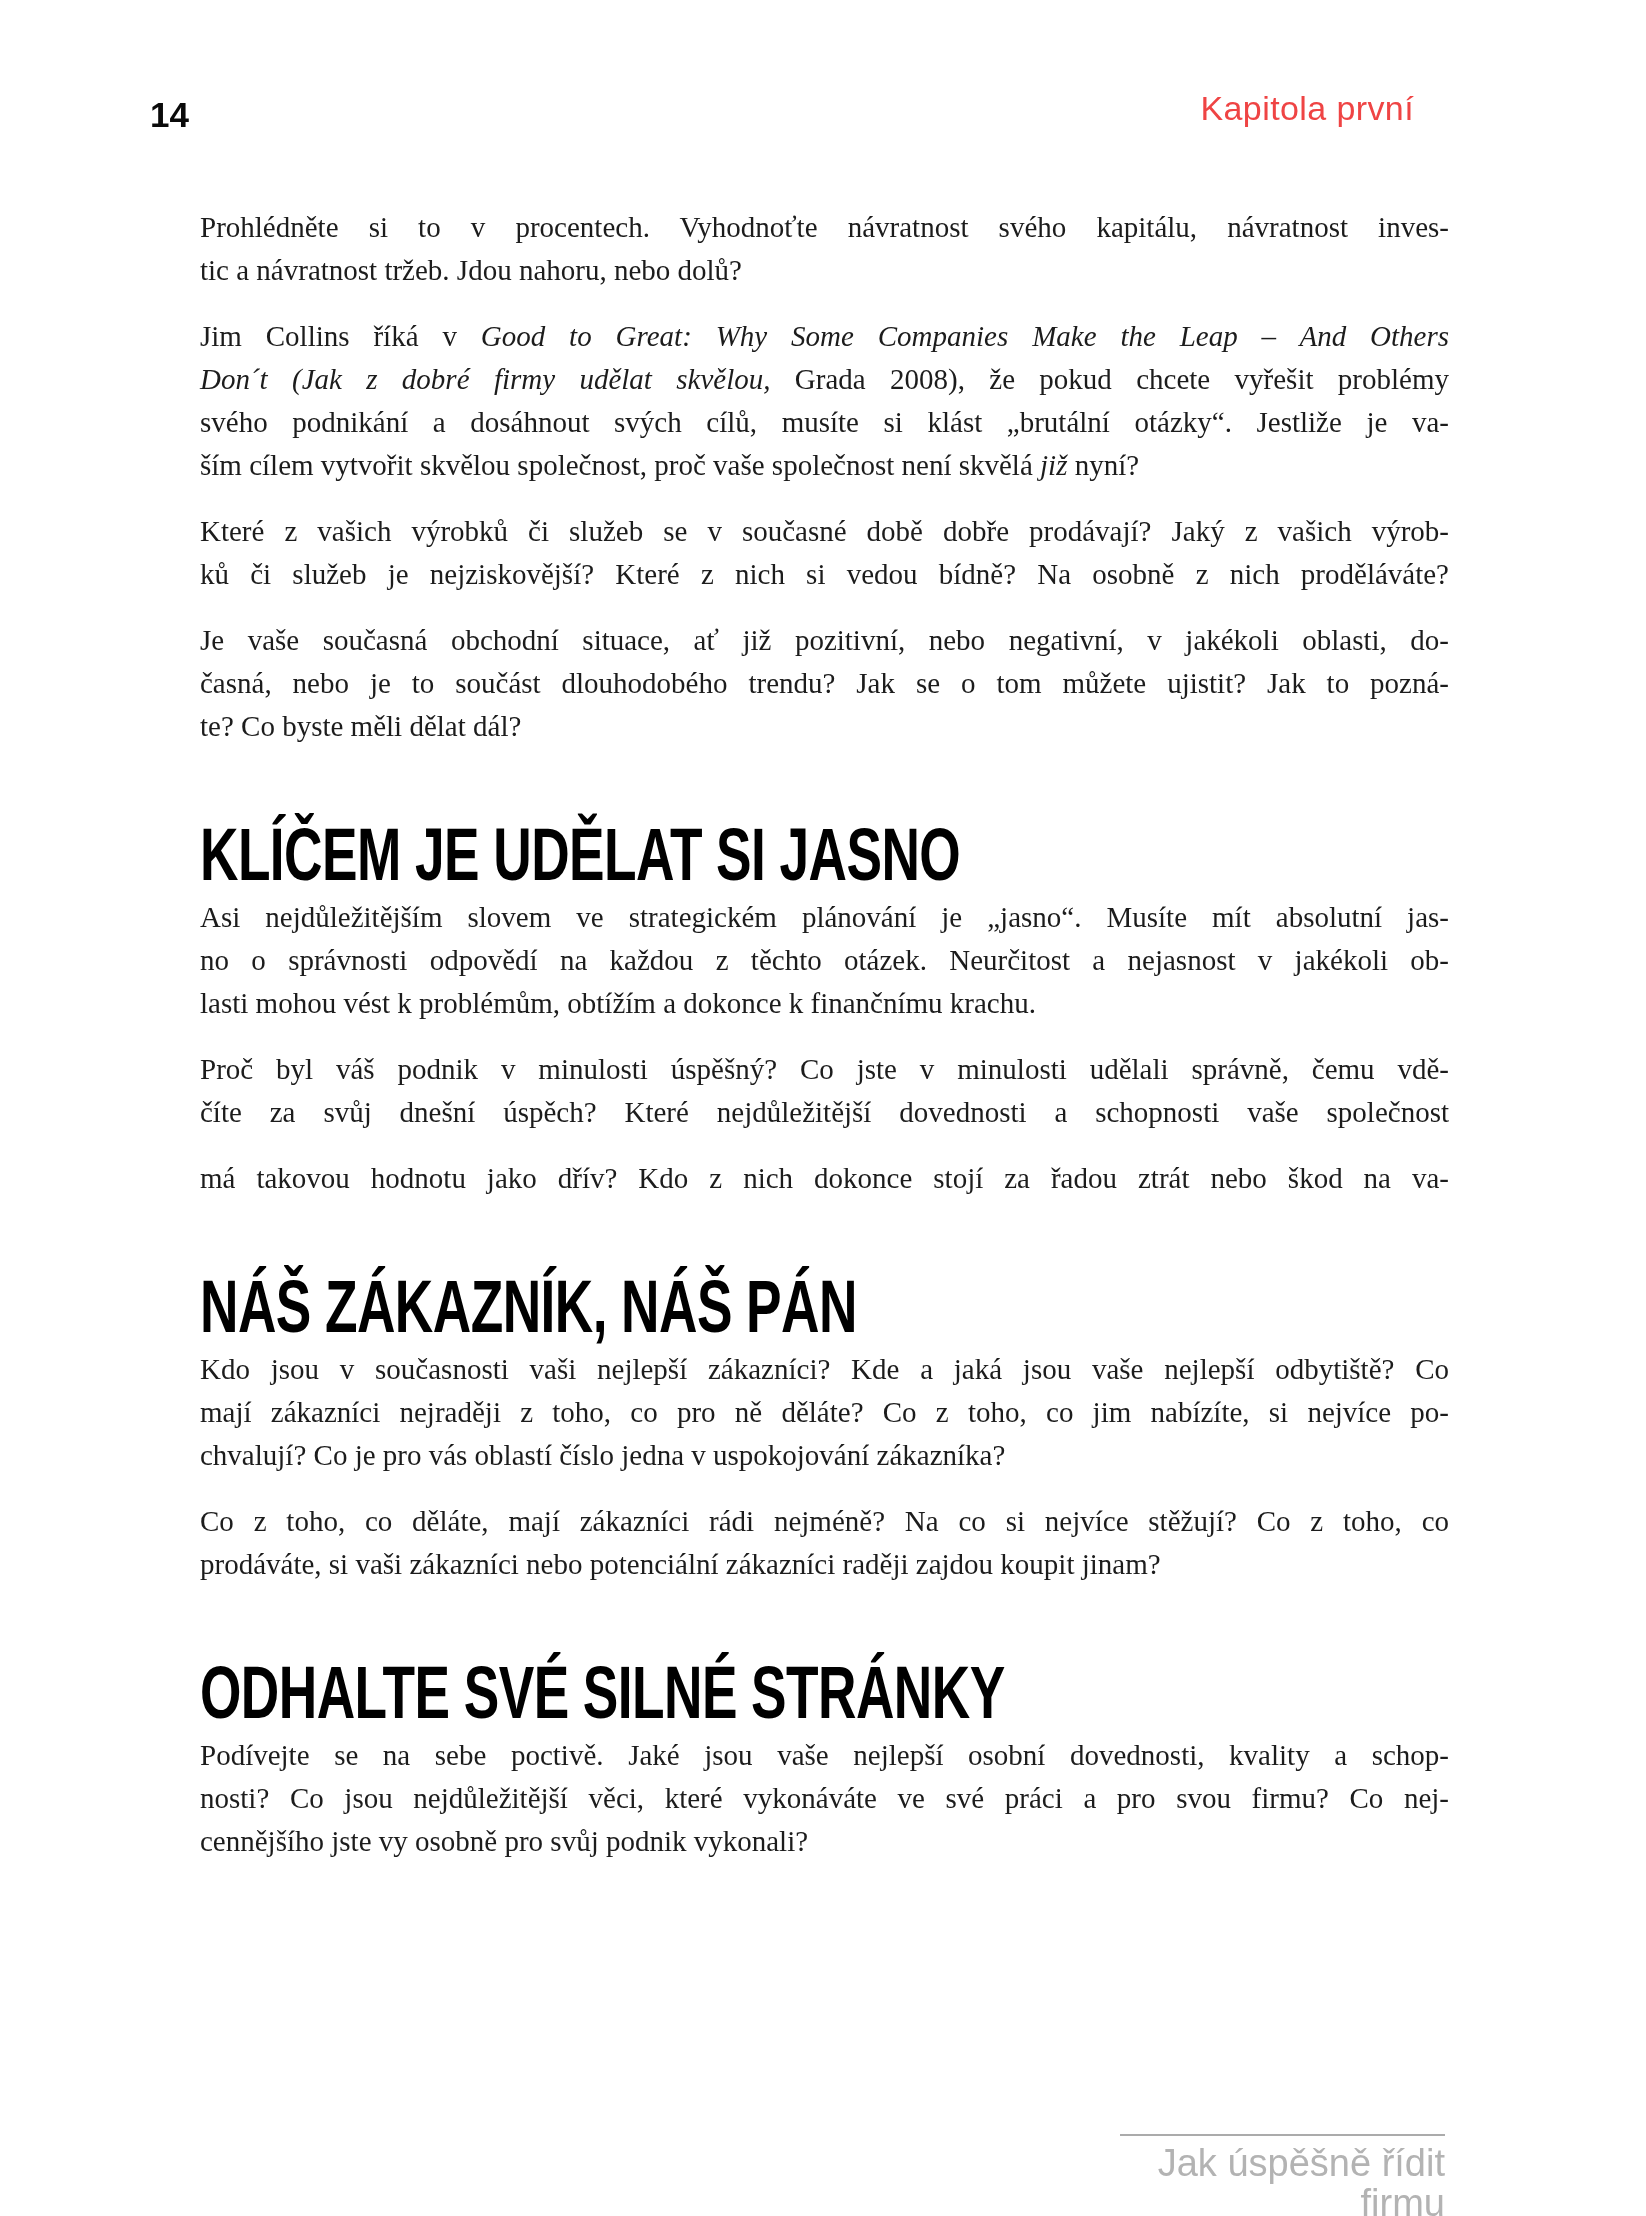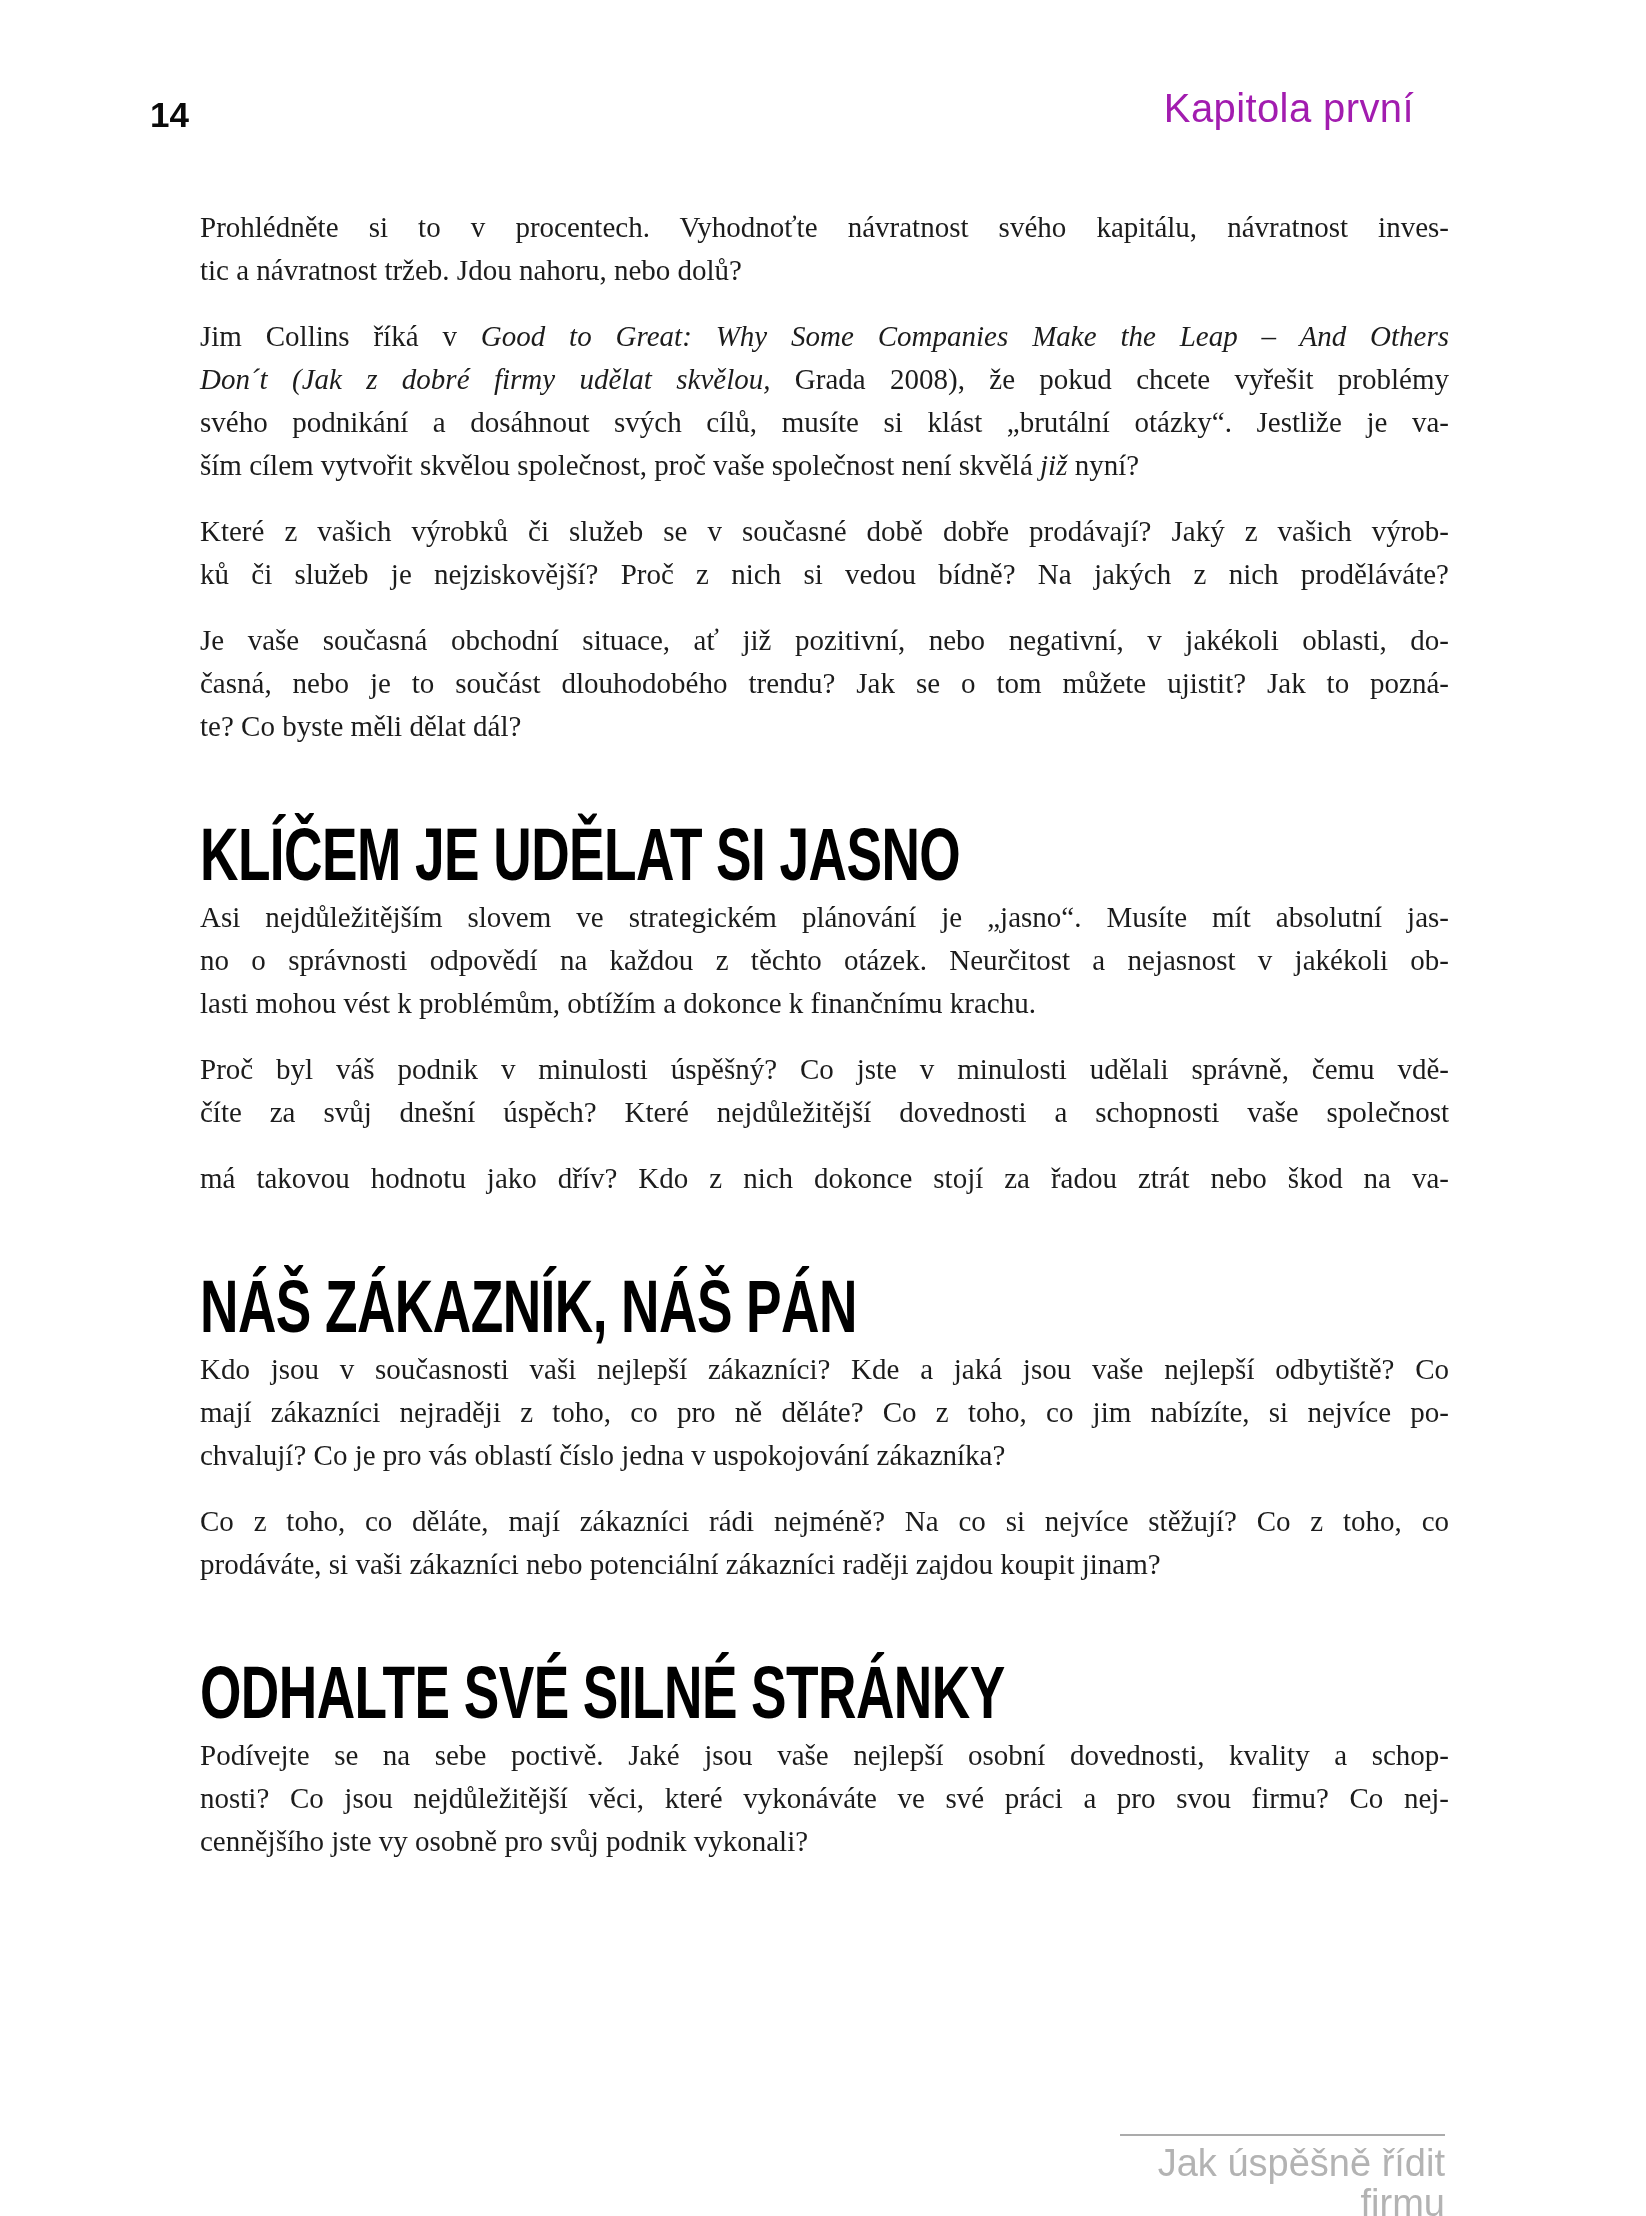--- a/index.html
+++ b/index.html
@@ -18,23 +18,23 @@
     font-family:"Liberation Sans", sans-serif;
     font-weight:700;
     font-size:35px; line-height:35px;
     color:#0a0a0a;
   }
   .running-header{
     position:absolute;
     right:202px; top:88px;
     font-family:"Liberation Sans", sans-serif;
     font-weight:400;
-    font-size:40px; line-height:40px;
+    font-size:34px; line-height:40px;
     letter-spacing:0.4px;
-    color:#a21caf;
+    color:#ef4444;
   }
   
   .content{
     position:absolute;
     left:200px; top:194px;
     width:1249px;
     font-size:29px;
     line-height:43px;
     color:#1c1c1c;
   }
@@ -88,21 +88,21 @@
         <div class="line lastline"><span>tic a návratnost tržeb. Jdou nahoru, nebo dolů?</span></div>
       </div>
       <div class="para">
         <div class="line"><span>Jim Collins říká v </span><span class="it">Good to Great: Why Some Companies Make the Leap – And Others</span></div>
         <div class="line"><span class="it">Don´t (Jak z dobré firmy udělat skvělou,</span><span> Grada 2008), že pokud chcete vyřešit problémy</span></div>
         <div class="line"><span>svého podnikání a dosáhnout svých cílů, musíte si klást „brutální otázky“. Jestliže je va-</span></div>
         <div class="line lastline"><span>ším cílem vytvořit skvělou společnost, proč vaše společnost není skvělá </span><span class="it">již</span><span> nyní?</span></div>
       </div>
       <div class="para">
         <div class="line"><span>Které z vašich výrobků či služeb se v současné době dobře prodávají? Jaký z vašich výrob-</span></div>
-        <div class="line"><span>ků či služeb je nejziskovější? Proč z nich si vedou bídně? Na jakých z nich proděláváte?</span></div>
+        <div class="line"><span>ků či služeb je nejziskovější? Které z nich si vedou bídně? Na osobně z nich proděláváte?</span></div>
       </div>
       <div class="para">
         <div class="line"><span>Je vaše současná obchodní situace, ať již pozitivní, nebo negativní, v jakékoli oblasti, do-</span></div>
         <div class="line"><span>časná, nebo je to součást dlouhodobého trendu? Jak se o tom můžete ujistit? Jak to pozná-</span></div>
         <div class="line lastline"><span>te? Co byste měli dělat dál?</span></div>
       </div>
       <div class="heading">KLÍČEM JE UDĚLAT SI JASNO</div>
       <div class="para">
         <div class="line"><span>Asi nejdůležitějším slovem ve strategickém plánování je „jasno“. Musíte mít absolutní jas-</span></div>
         <div class="line"><span>no o správnosti odpovědí na každou z těchto otázek. Neurčitost a nejasnost v jakékoli ob-</span></div>

